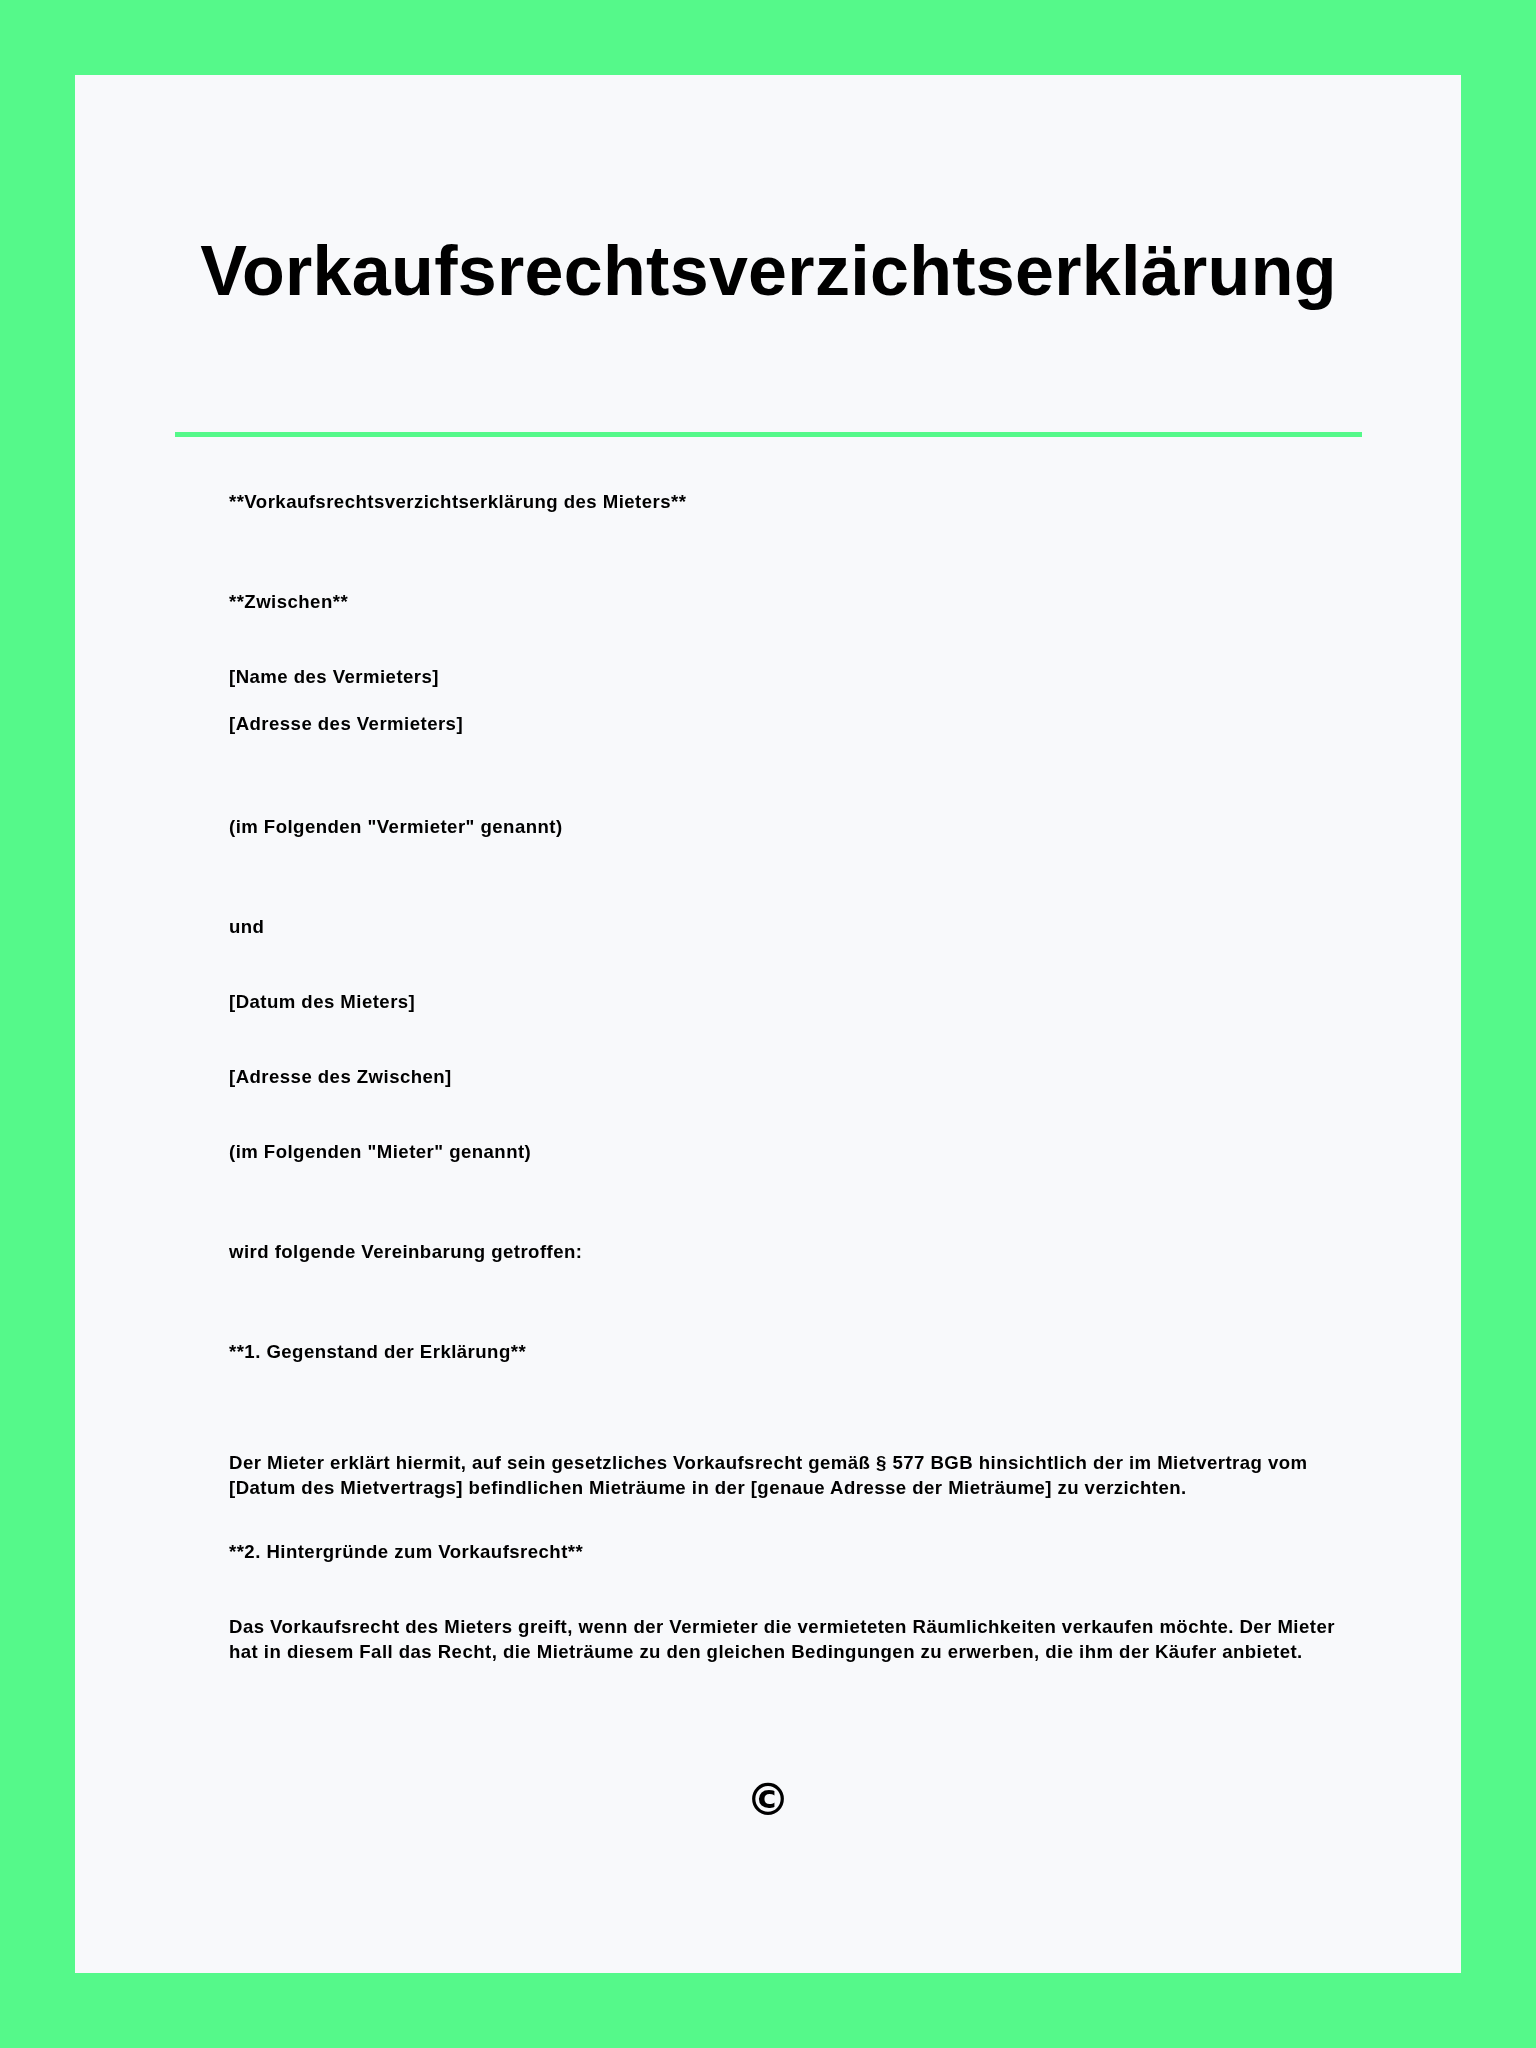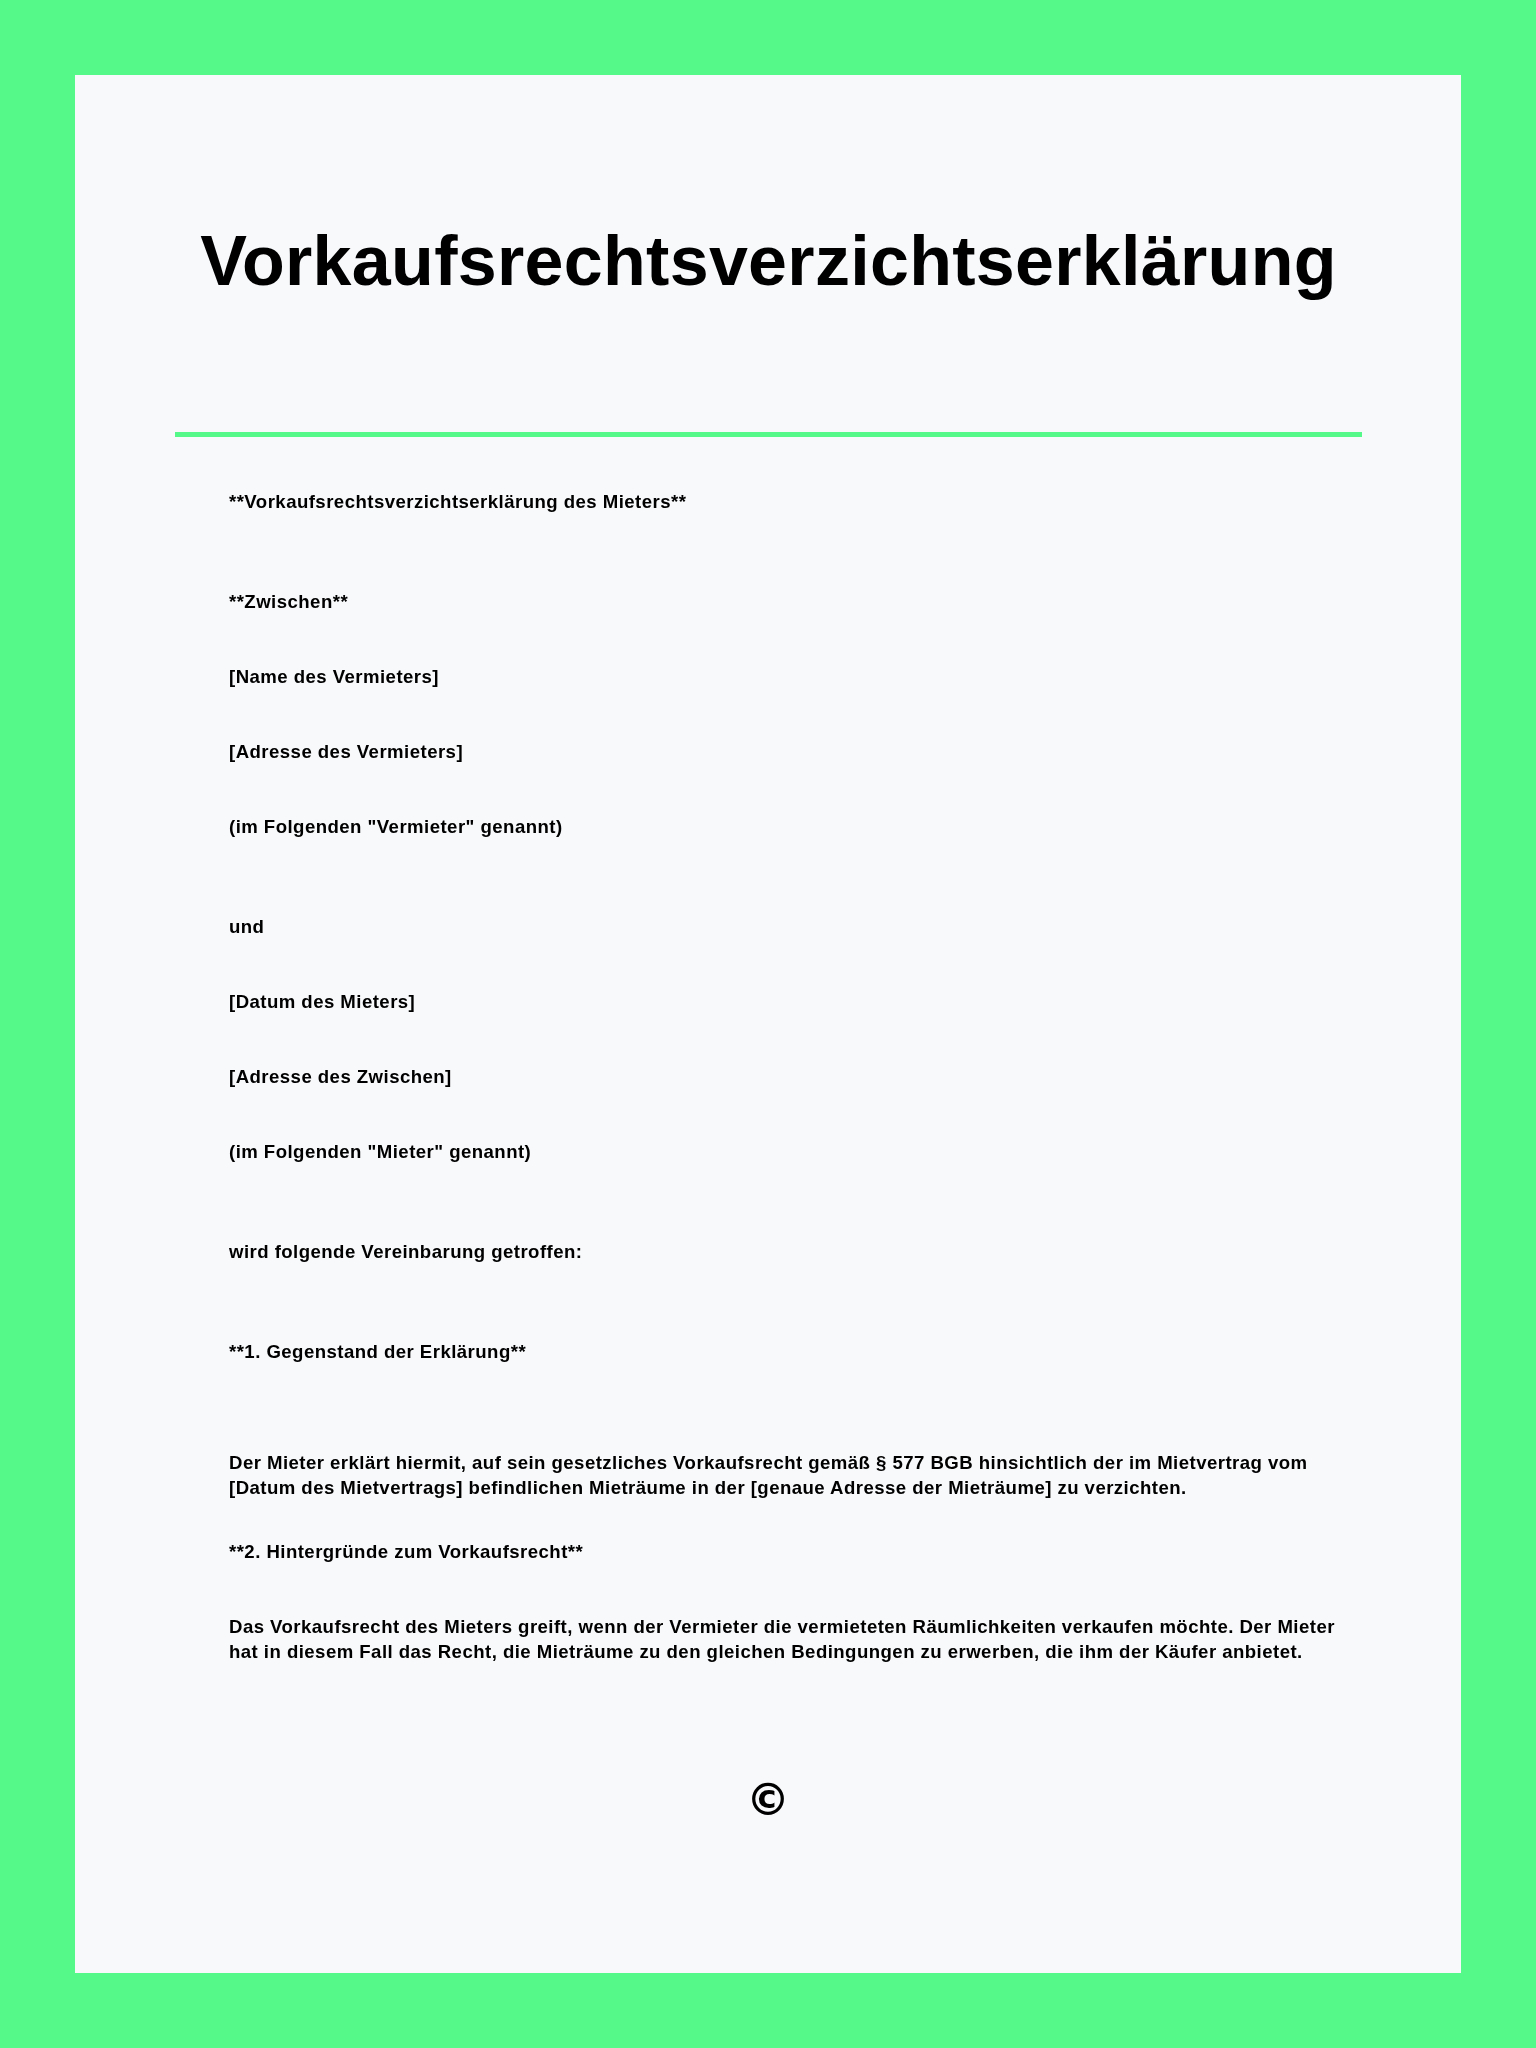--- a/index.html
+++ b/index.html
@@ -20,21 +20,21 @@
       left: 75px;
       top: 75px;
       width: 1386px;
       height: 1898px;
       background: #F8F9FB;
     }
     .title {
       position: absolute;
       left: 100px;
       width: 1187px;
-      top: 141px;
+      top: 151px;
       margin: 0;
       text-align: center;
       font-family: "Liberation Sans", sans-serif;
       font-weight: bold;
       font-size: 70px;
       line-height: 91px;
       letter-spacing: 0.3px;
     }
     .divider {
       position: absolute;
@@ -81,21 +81,21 @@
   <h1 class="title">
     <span>Vorkaufsrechtsverzichtserklärung</span><br>
   </h1>
 
   <div class="divider"></div>
 
   <div class="body">
     <p class="para" style="top:410px">**Vorkaufsrechtsverzichtserklärung des Mieters**</p>
     <p class="para" style="top:510px">**Zwischen**</p>
     <p class="para" style="top:585px">[Name des Vermieters]</p>
-    <p class="para" style="top:660px">[Adresse des Vermieters]</p>
+    <p class="para" style="top:632px">[Adresse des Vermieters]</p>
     <p class="para" style="top:735px">(im Folgenden "Vermieter" genannt)</p>
     <p class="para" style="top:835px">und</p>
     <p class="para" style="top:910px">[Datum des Mieters]</p>
     <p class="para" style="top:985px">[Adresse des Zwischen]</p>
     <p class="para" style="top:1060px">(im Folgenden "Mieter" genannt)</p>
     <p class="para" style="top:1160px">wird folgende Vereinbarung getroffen:</p>
     <p class="para" style="top:1260px">**1. Gegenstand der Erklärung**</p>
     <p class="para" style="top:1371px">Der Mieter erklärt hiermit, auf sein gesetzliches Vorkaufsrecht gemäß § 577 BGB hinsichtlich der im Mietvertrag vom [Datum des Mietvertrags] befindlichen Mieträume in der [genaue Adresse der Mieträume] zu verzichten.</p>
     <p class="para" style="top:1460px">**2. Hintergründe zum Vorkaufsrecht**</p>
     <p class="para" style="top:1535px">Das Vorkaufsrecht des Mieters greift, wenn der Vermieter die vermieteten Räumlichkeiten verkaufen möchte. Der Mieter hat in diesem Fall das Recht, die Mieträume zu den gleichen Bedingungen zu erwerben, die ihm der Käufer anbietet.</p>

